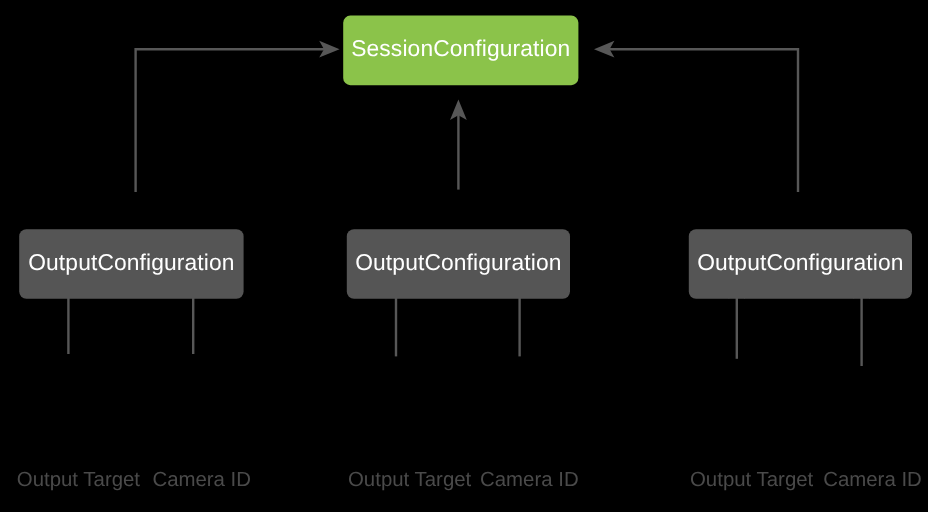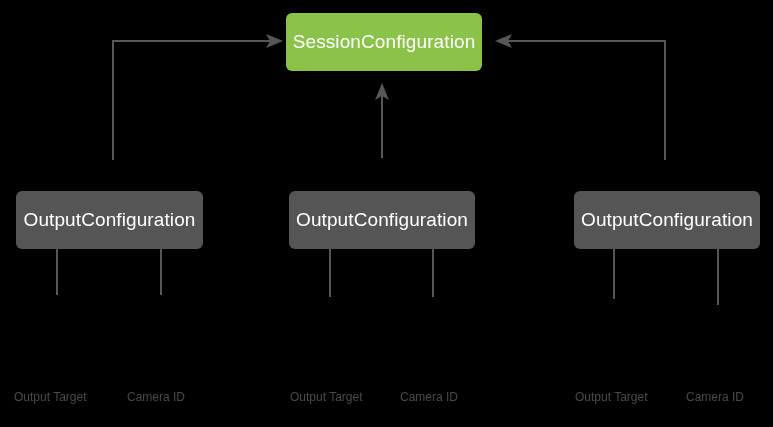--- a/index.html
+++ b/index.html
@@ -45,21 +45,21 @@
     top: 160px;
     margin-top: 31px;
   }
   .output-box-1 { left: 16px; }
   .output-box-2 { left: 289px; width: 186px; }
   .output-box-3 { left: 574px; width: 186px; }
 
   .leaf-label {
     position: absolute;
     color: #4a4a4a;
-    font-size: 12px;
+    font-size: 17px;
     font-family: "Liberation Sans", sans-serif;
     white-space: nowrap;
     user-select: none;
     top: 390px;
   }
 
   svg.connectors {
     position: absolute;
     left: 0;
     top: 0;

